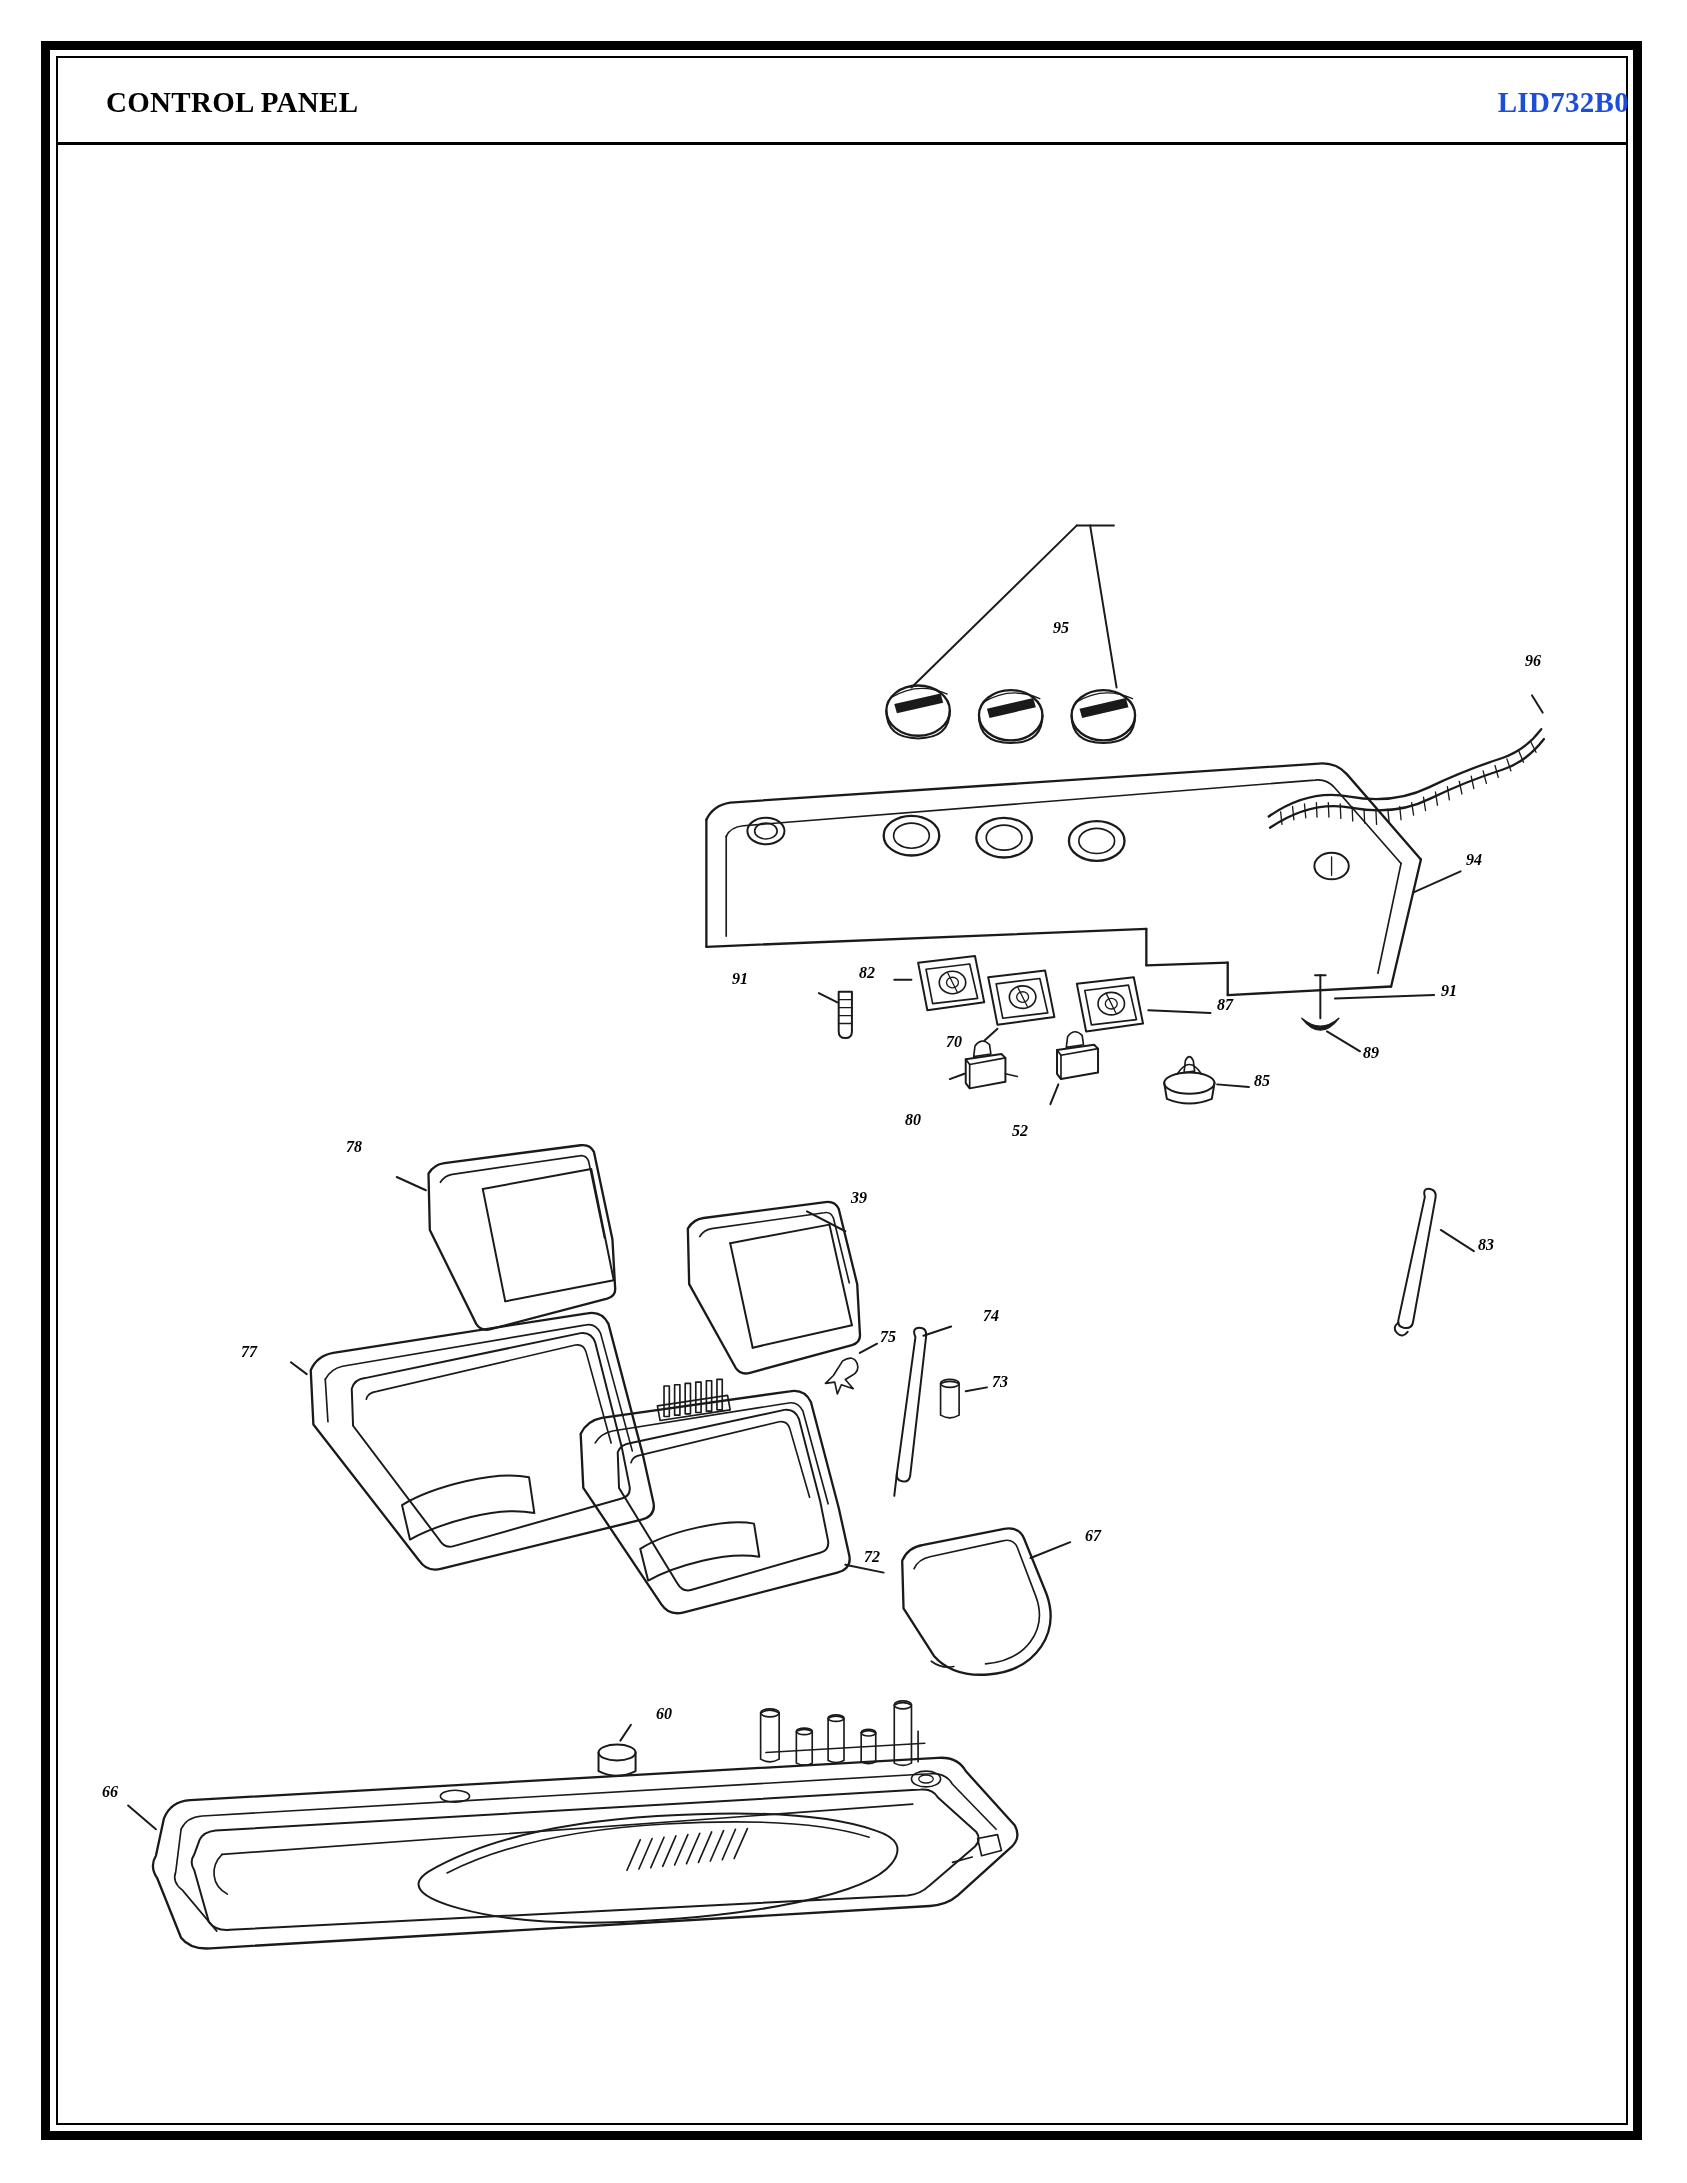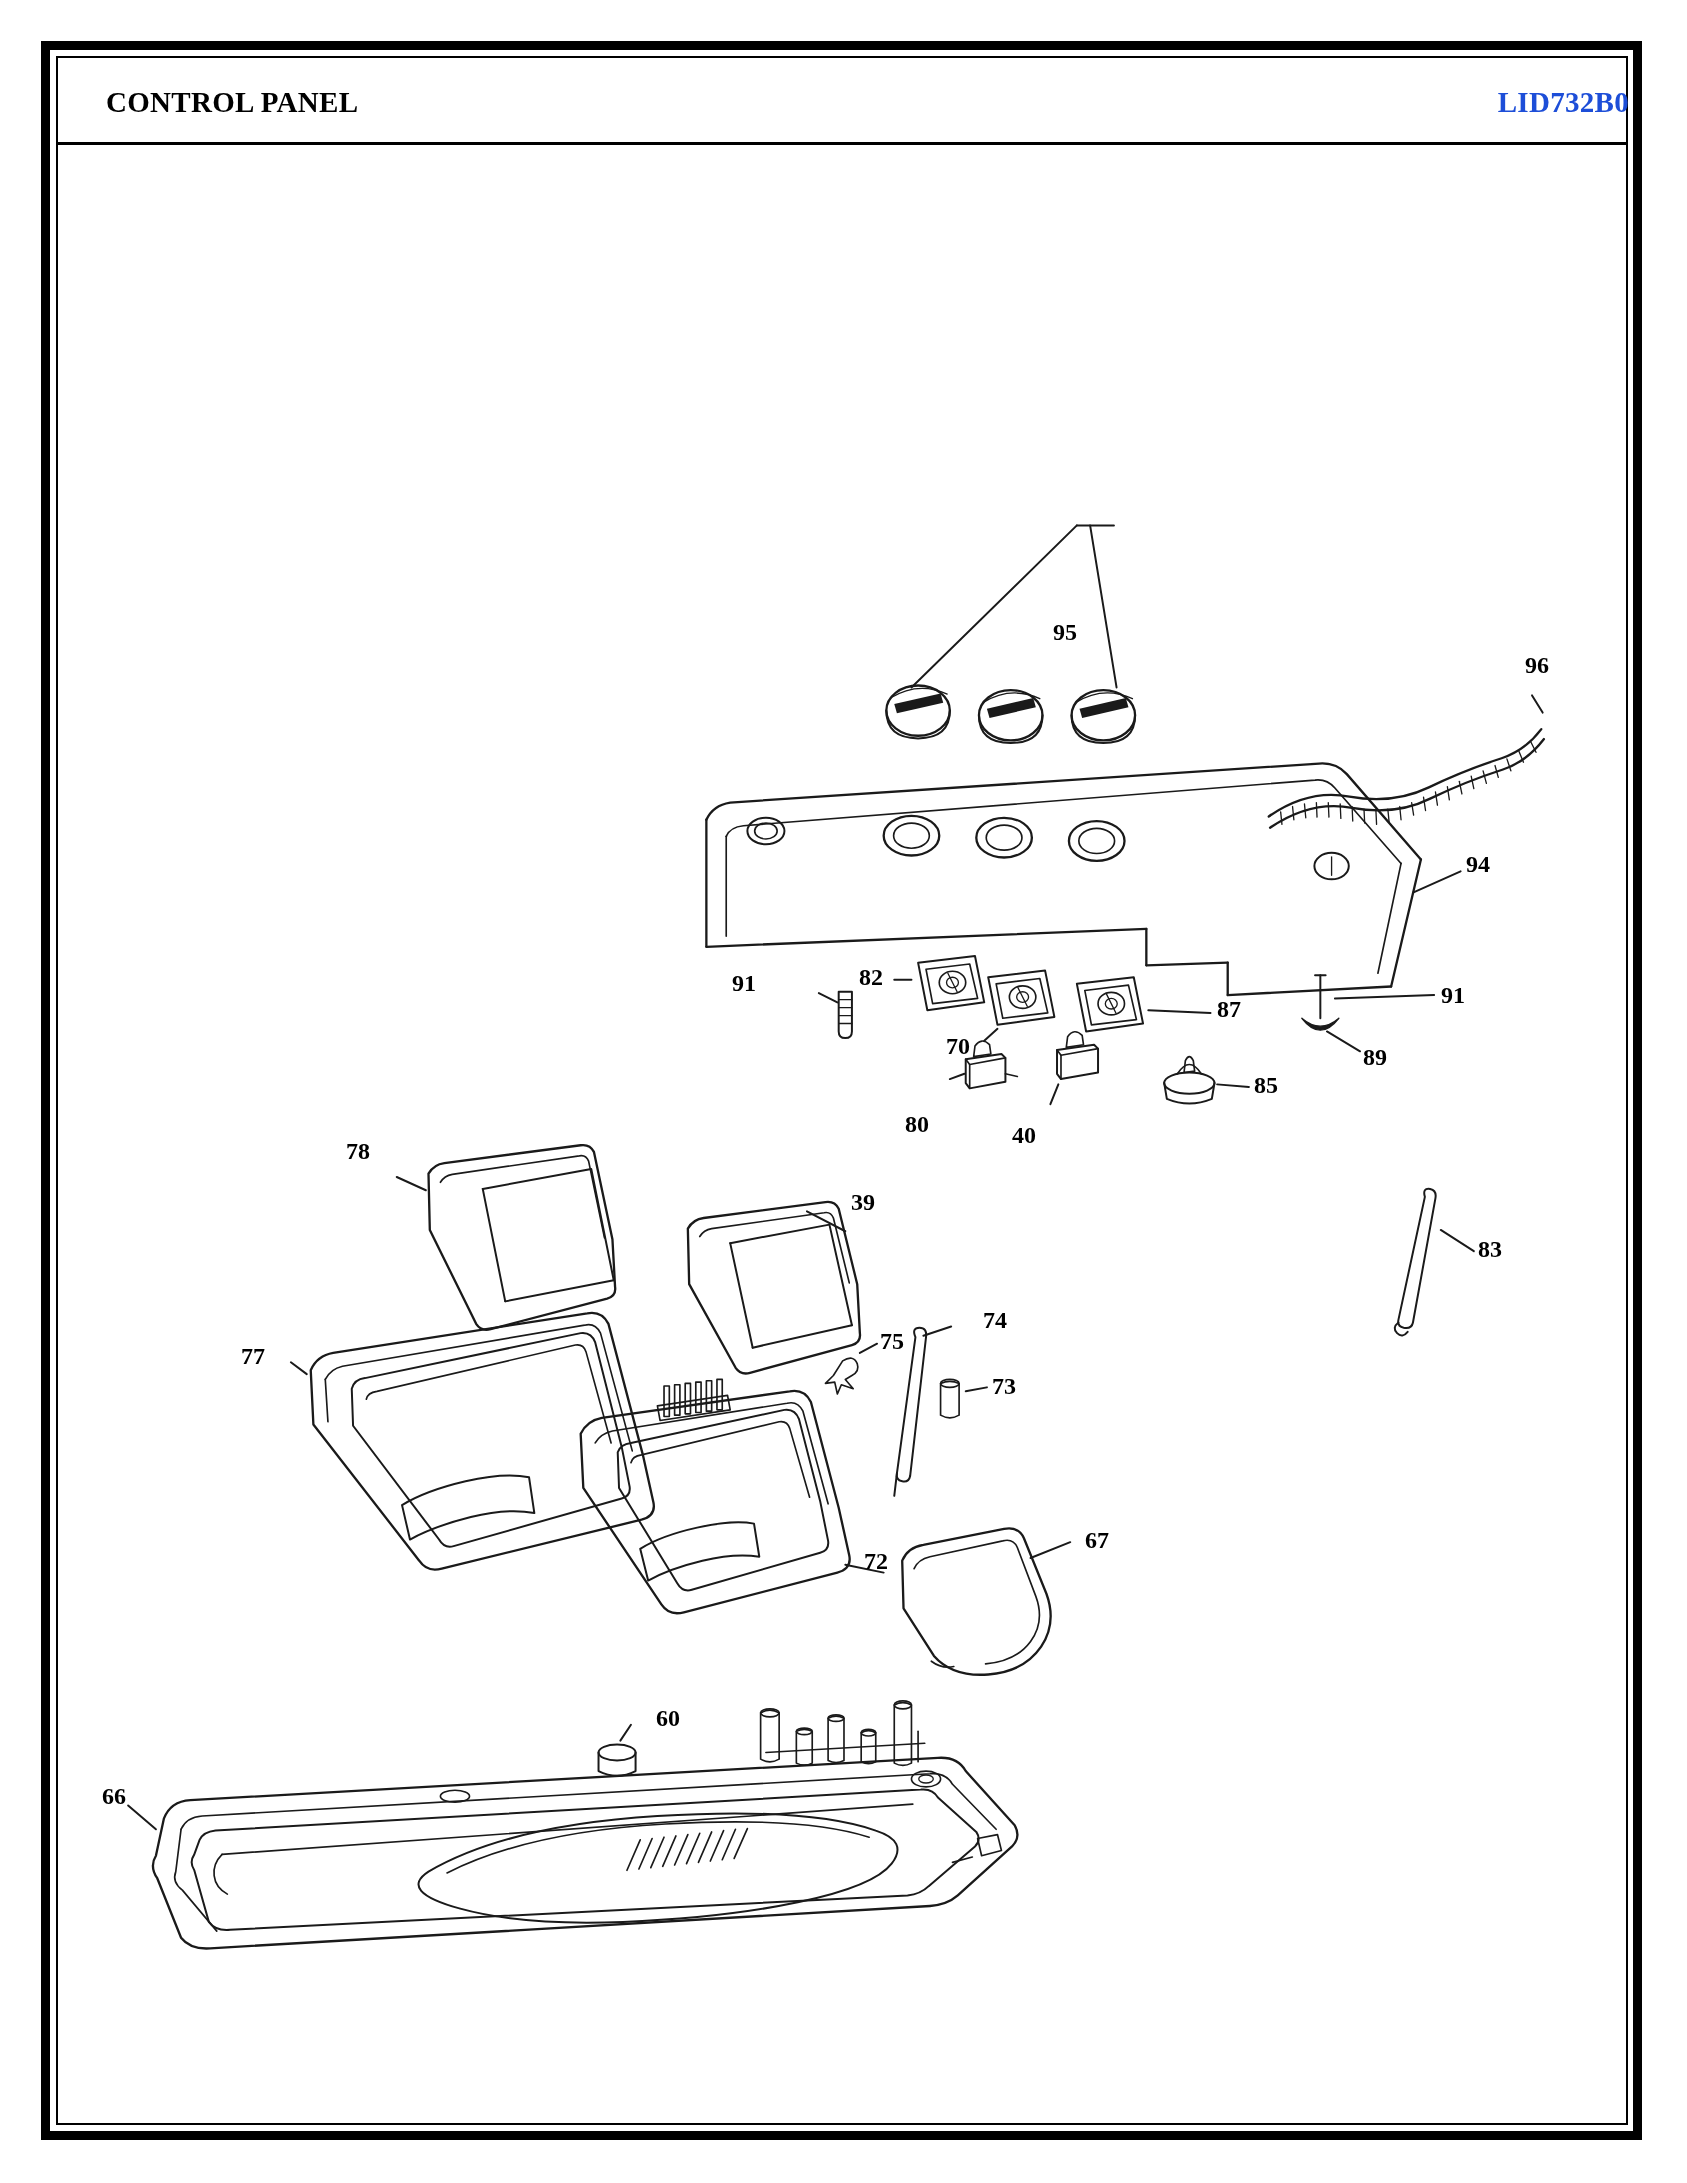--- a/index.html
+++ b/index.html
@@ -83,24 +83,25 @@
   }
   #drawing svg {
     display: block;
     width: 100%;
     height: 100%;
   }
   .callout {
     position: absolute;
     font-family: "Liberation Serif", serif;
     font-weight: bold;
-    font-size: 24px;
+    font-size: 16px;
     color: #000;
     white-space: nowrap;
     line-height: 1;
+    font-style: italic;
   }
 </style>
 </head>
 <body>
 
 <div id="page">
 
   <div id="frame-outer"></div>
   <div id="frame-inner"></div>
 
@@ -404,21 +405,21 @@
     <div class="callout" style="left:995px; top:475px;">95</div>
     <div class="callout" style="left:1467px; top:508px;">96</div>
     <div class="callout" style="left:1408px; top:707px;">94</div>
     <div class="callout" style="left:674px; top:826px;">91</div>
     <div class="callout" style="left:801px; top:820px;">82</div>
     <div class="callout" style="left:1159px; top:852px;">87</div>
     <div class="callout" style="left:1383px; top:838px;">91</div>
     <div class="callout" style="left:888px; top:889px;">70</div>
     <div class="callout" style="left:1305px; top:900px;">89</div>
     <div class="callout" style="left:847px; top:967px;">80</div>
-    <div class="callout" style="left:954px; top:978px;">40</div>
+    <div class="callout" style="left:954px; top:978px;">52</div>
     <div class="callout" style="left:1196px; top:928px;">85</div>
     <div class="callout" style="left:288px;  top:994px;">78</div>
     <div class="callout" style="left:793px; top:1045px;">39</div>
     <div class="callout" style="left:1420px; top:1092px;">83</div>
     <div class="callout" style="left:183px;  top:1199px;">77</div>
     <div class="callout" style="left:822px; top:1184px;">75</div>
     <div class="callout" style="left:925px; top:1163px;">74</div>
     <div class="callout" style="left:934px; top:1229px;">73</div>
     <div class="callout" style="left:806px; top:1404px;">72</div>
     <div class="callout" style="left:1027px; top:1383px;">67</div>

